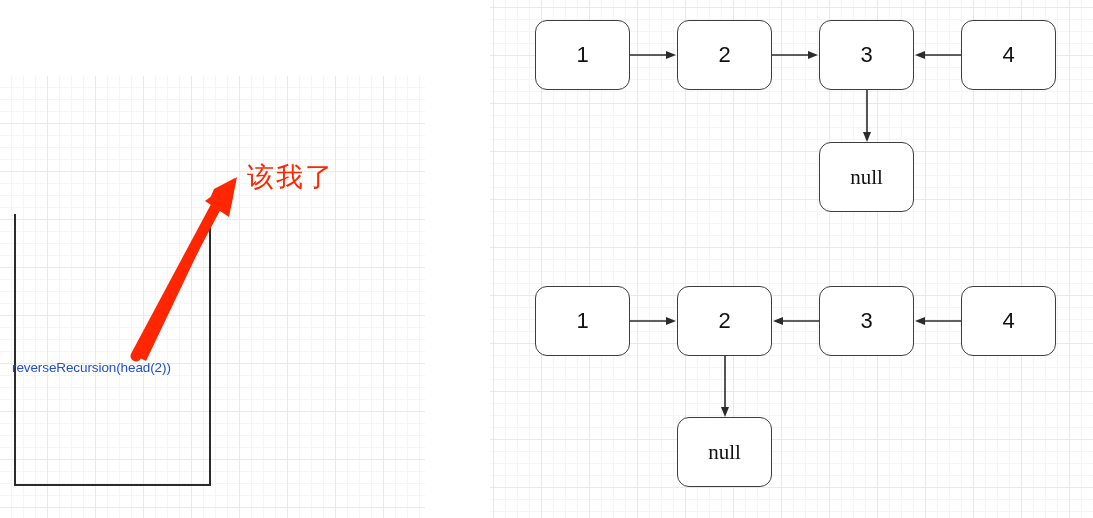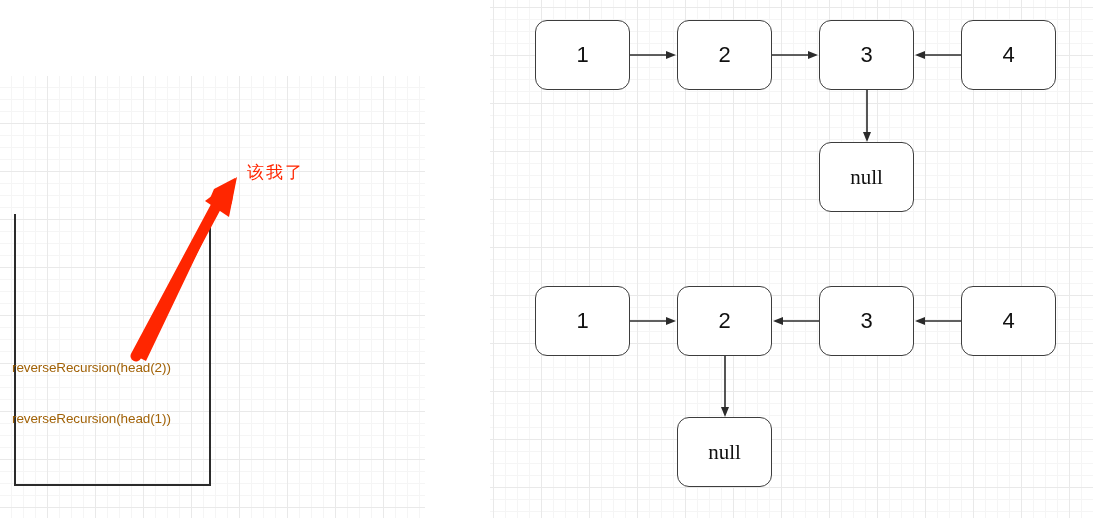--- a/index.html
+++ b/index.html
@@ -45,41 +45,41 @@
     border-right: 2px solid #2b2b2b;
     border-bottom: 2px solid #2b2b2b;
     border-top: none;
     box-sizing: border-box;
     background: transparent;
   }
   .stack-entry {
     position: absolute;
     left: 12px;
     font-size: 13.5px;
-    color: #a16207;
+    color: #1d4ed8;
     white-space: nowrap;
     letter-spacing: -0.1px;
   }
   #stack-entry-0 { top: 360px; }
   #stack-entry-1 { top: 411px; }
 
   
   #annotation-arrow {
     position: absolute;
     left: 110px;
     top: 175px;
     width: 135px;
     height: 195px;
     pointer-events: none;
   }
   #annotation-label {
     position: absolute;
     left: 247px;
     top: 164px;
-    font-size: 17px;
+    font-size: 27px;
     line-height: 1;
     color: #ff2600;
     white-space: nowrap;
     letter-spacing: 2px;
   }
 
   
   .node {
     position: absolute;
     width: 95px;
@@ -106,21 +106,20 @@
 
 <div id="canvas">
 
   <div class="grid-panel" id="grid-left"></div>
   <div class="grid-panel" id="grid-right"></div>
 
   <div id="stack-frame"></div>
 
   <div class="stack-entry" id="stack-entry-0">reverseRecursion(head(2))</div>
 
-  <div class="stack-entry" id="stack-entry-1">reverseRecursion(head(1))</div>
 
   <svg id="annotation-arrow" viewBox="0 0 135 195">
     <path d="M 26 181 L 110 24 L 98 28 L 104 14 L 125 3 L 122 27 L 117 40 L 110 31 L 36 186 Z" fill="#ff2600"></path>
     <path d="M 26 181 L 110 24" stroke="#ff2600" stroke-width="11" stroke-linecap="round" fill="none"></path>
     <path d="M 127 2 L 119 42 L 95 26 Z" fill="#ff2600"></path>
   </svg>
 
   <div id="annotation-label">该我了</div>
 
   <svg class="edge" style="left:630px; top:45px; width:47px; height:20px;" viewBox="0 0 47 20">

